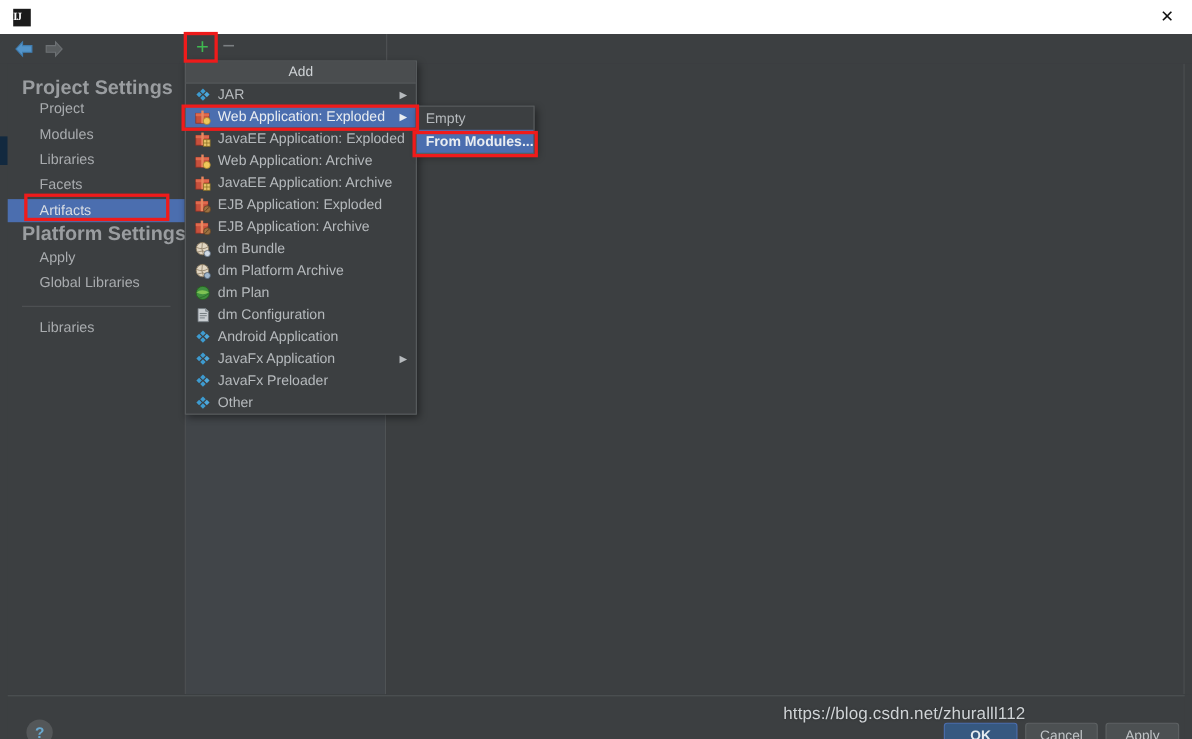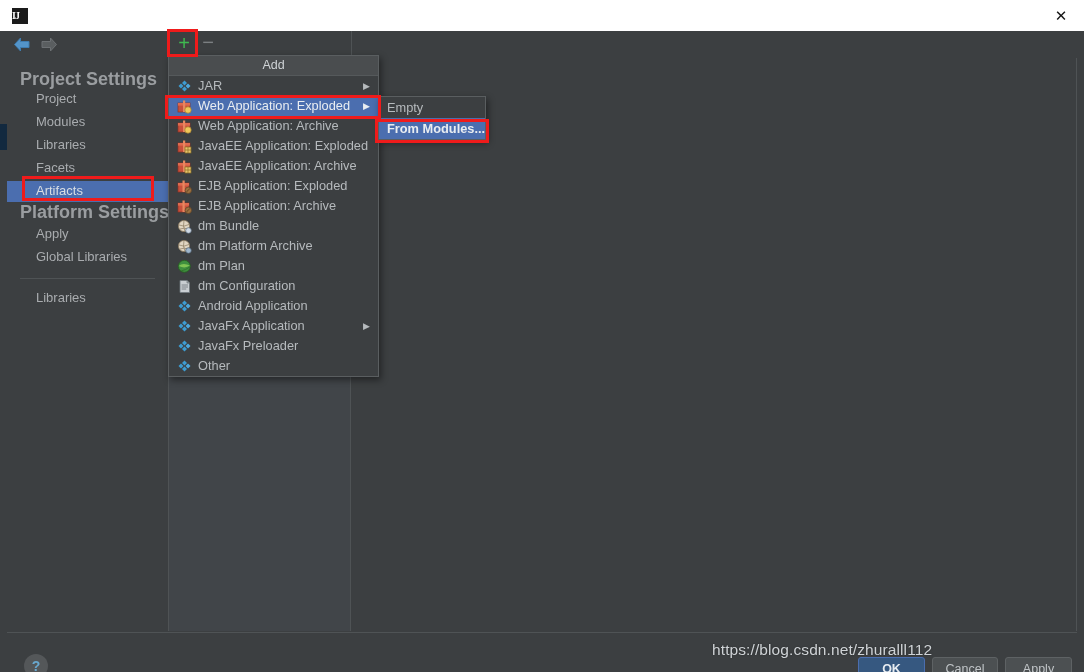--- a/index.html
+++ b/index.html
@@ -421,49 +421,49 @@
       <span class="mi-label">Web Application: Exploded</span>
       <span class="mi-arrow">▶</span>
     </div>
 
     <div class="menu-item">
       <span class="mi-icon">
         <svg width="15" height="15" viewBox="0 0 15 15">
           <rect x="1" y="4" width="12" height="9" fill="#c8503c" stroke="#8e3124" stroke-width="0.7"></rect>
           <rect x="1" y="4" width="12" height="2.6" fill="#e06a4e"></rect>
           <rect x="6" y="1.5" width="2.2" height="11.5" fill="#e8875f"></rect>
+          <rect x="8" y="8" width="6" height="6" fill="#e8c46a" stroke="#8a6f25" stroke-width="0.7"></rect>
+          <path d="M11 8 L11 14 M8 11 L14 11" stroke="#8a6f25" stroke-width="0.7"></path>
+        </svg>
+      </span>
+      <span class="mi-label">JavaEE Application: Exploded</span>
+    </div>
+
+    <div class="menu-item">
+      <span class="mi-icon">
+        <svg width="15" height="15" viewBox="0 0 15 15">
+          <rect x="1" y="4" width="12" height="9" fill="#c8503c" stroke="#8e3124" stroke-width="0.7"></rect>
+          <rect x="1" y="4" width="12" height="2.6" fill="#e06a4e"></rect>
+          <rect x="6" y="1.5" width="2.2" height="11.5" fill="#e8875f"></rect>
           <circle cx="11" cy="11" r="3.2" fill="#f0c75a" stroke="#a3842e" stroke-width="0.7"></circle>
         </svg>
       </span>
       <span class="mi-label">Web Application: Archive</span>
     </div>
 
     <div class="menu-item">
       <span class="mi-icon">
         <svg width="15" height="15" viewBox="0 0 15 15">
           <rect x="1" y="4" width="12" height="9" fill="#c8503c" stroke="#8e3124" stroke-width="0.7"></rect>
           <rect x="1" y="4" width="12" height="2.6" fill="#e06a4e"></rect>
           <rect x="6" y="1.5" width="2.2" height="11.5" fill="#e8875f"></rect>
           <rect x="8" y="8" width="6" height="6" fill="#e8c46a" stroke="#8a6f25" stroke-width="0.7"></rect>
           <path d="M11 8 L11 14 M8 11 L14 11" stroke="#8a6f25" stroke-width="0.7"></path>
         </svg>
       </span>
-      <span class="mi-label">JavaEE Application: Exploded</span>
-    </div>
-
-    <div class="menu-item">
-      <span class="mi-icon">
-        <svg width="15" height="15" viewBox="0 0 15 15">
-          <rect x="1" y="4" width="12" height="9" fill="#c8503c" stroke="#8e3124" stroke-width="0.7"></rect>
-          <rect x="1" y="4" width="12" height="2.6" fill="#e06a4e"></rect>
-          <rect x="6" y="1.5" width="2.2" height="11.5" fill="#e8875f"></rect>
-          <rect x="8" y="8" width="6" height="6" fill="#e8c46a" stroke="#8a6f25" stroke-width="0.7"></rect>
-          <path d="M11 8 L11 14 M8 11 L14 11" stroke="#8a6f25" stroke-width="0.7"></path>
-        </svg>
-      </span>
       <span class="mi-label">JavaEE Application: Archive</span>
     </div>
 
     <div class="menu-item">
       <span class="mi-icon">
         <svg width="15" height="15" viewBox="0 0 15 15">
           <rect x="1" y="4" width="11" height="9" fill="#c8503c" stroke="#8e3124" stroke-width="0.7"></rect>
           <rect x="1" y="4" width="11" height="2.6" fill="#e06a4e"></rect>
           <rect x="5.5" y="1.5" width="2.2" height="11.5" fill="#e8875f"></rect>
           <ellipse cx="11.3" cy="11.3" rx="3.2" ry="3.2" fill="#9c7040" stroke="#5f4325" stroke-width="0.7"></ellipse>

